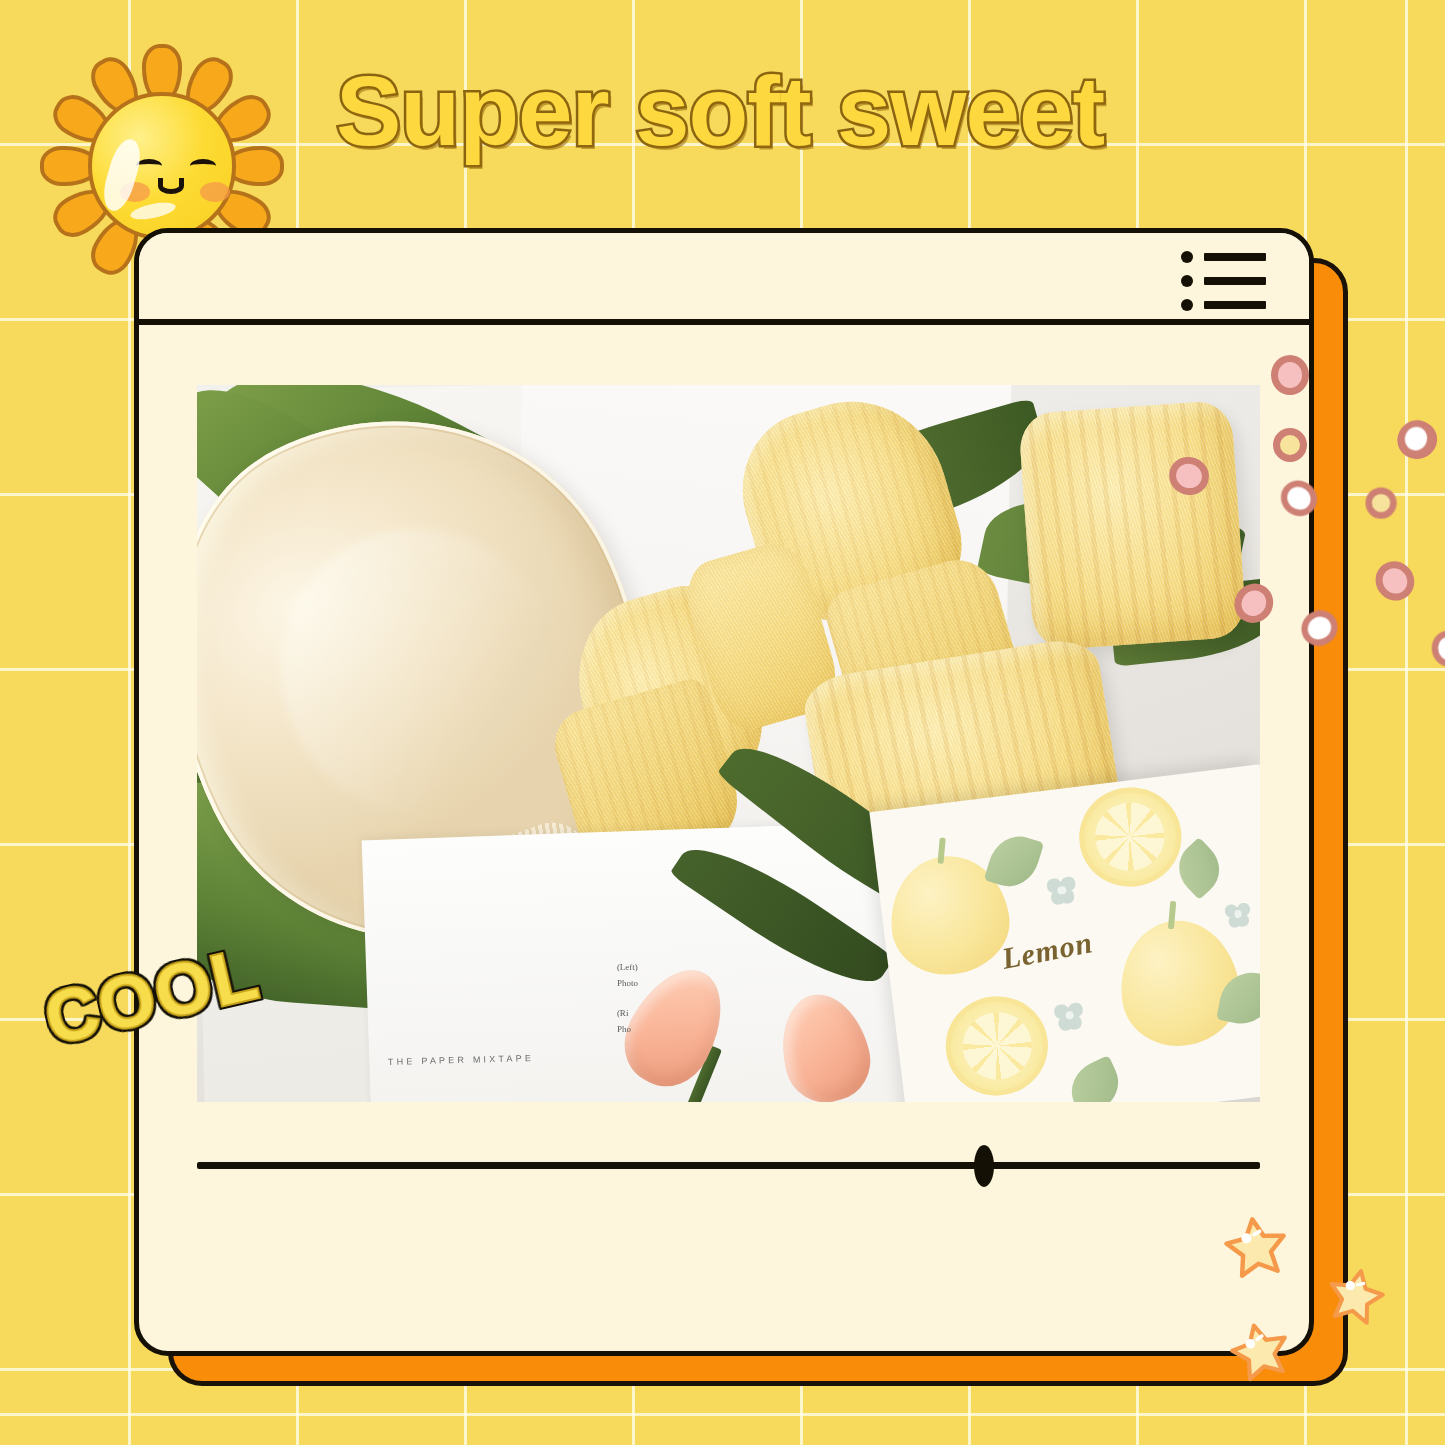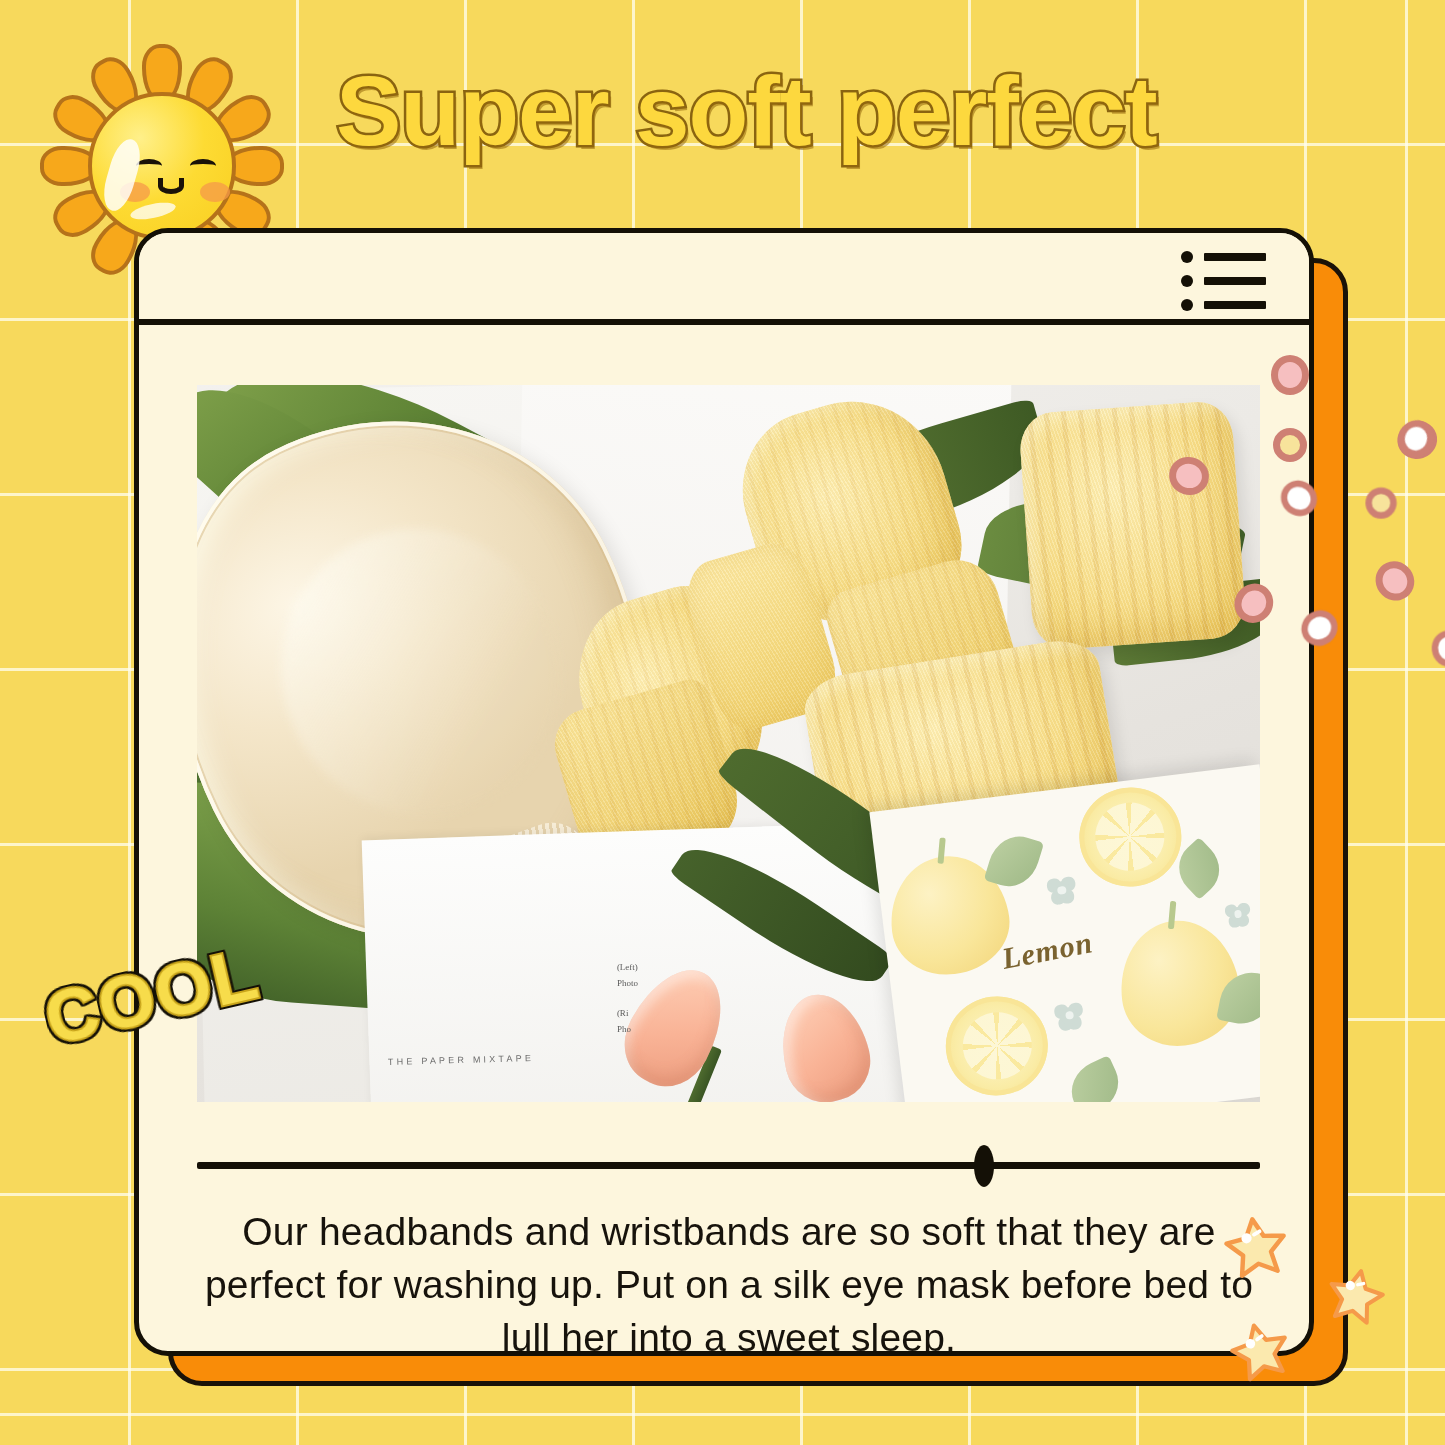--- a/index.html
+++ b/index.html
@@ -408,21 +408,21 @@
   #star-2{ left:1327px; top:1266px; transform:rotate(12deg); width:58px; height:58px; }
   #star-3{ left:1230px; top:1320px; transform:rotate(-14deg); width:60px; height:60px; }
 </style>
 </head>
 <body>
 
 <div id="bg-grid"></div>
 
 <div id="page">
 
-  <div id="page-title">Super soft perfect</div>
+  <div id="page-title">Super soft sweet</div>
 
   <div id="sun">
     <div class="ray" style="transform:rotate(0deg)"></div>
     <div class="ray" style="transform:rotate(30deg)"></div>
     <div class="ray" style="transform:rotate(60deg)"></div>
     <div class="ray" style="transform:rotate(90deg)"></div>
     <div class="ray" style="transform:rotate(120deg)"></div>
     <div class="ray" style="transform:rotate(150deg)"></div>
     <div class="ray" style="transform:rotate(180deg)"></div>
     <div class="ray" style="transform:rotate(210deg)"></div>
@@ -538,21 +538,20 @@
 Photo</div>
       <div class="cap-small2">(Ri
 Pho</div>
     </div>
 
     <div id="slider-wrap">
       <div id="slider-track"></div>
       <div id="slider-thumb" style="left: 74%;"></div>
     </div>
 
-    <p id="caption">Our headbands and wristbands are so soft that they are perfect for washing up. Put on a silk eye mask before bed to lull her into a sweet sleep.</p>
   </div>
 
   <div id="cool">
     <span class="inner">COOL</span>
   </div>
 
   <div class="flower" id="flower-pink">
     <div class="petal" style="transform:rotate(0deg)   translate(-19px,-90px)"></div>
     <div class="petal" style="transform:rotate(72deg)  translate(-19px,-90px)"></div>
     <div class="petal" style="transform:rotate(144deg) translate(-19px,-90px)"></div>

